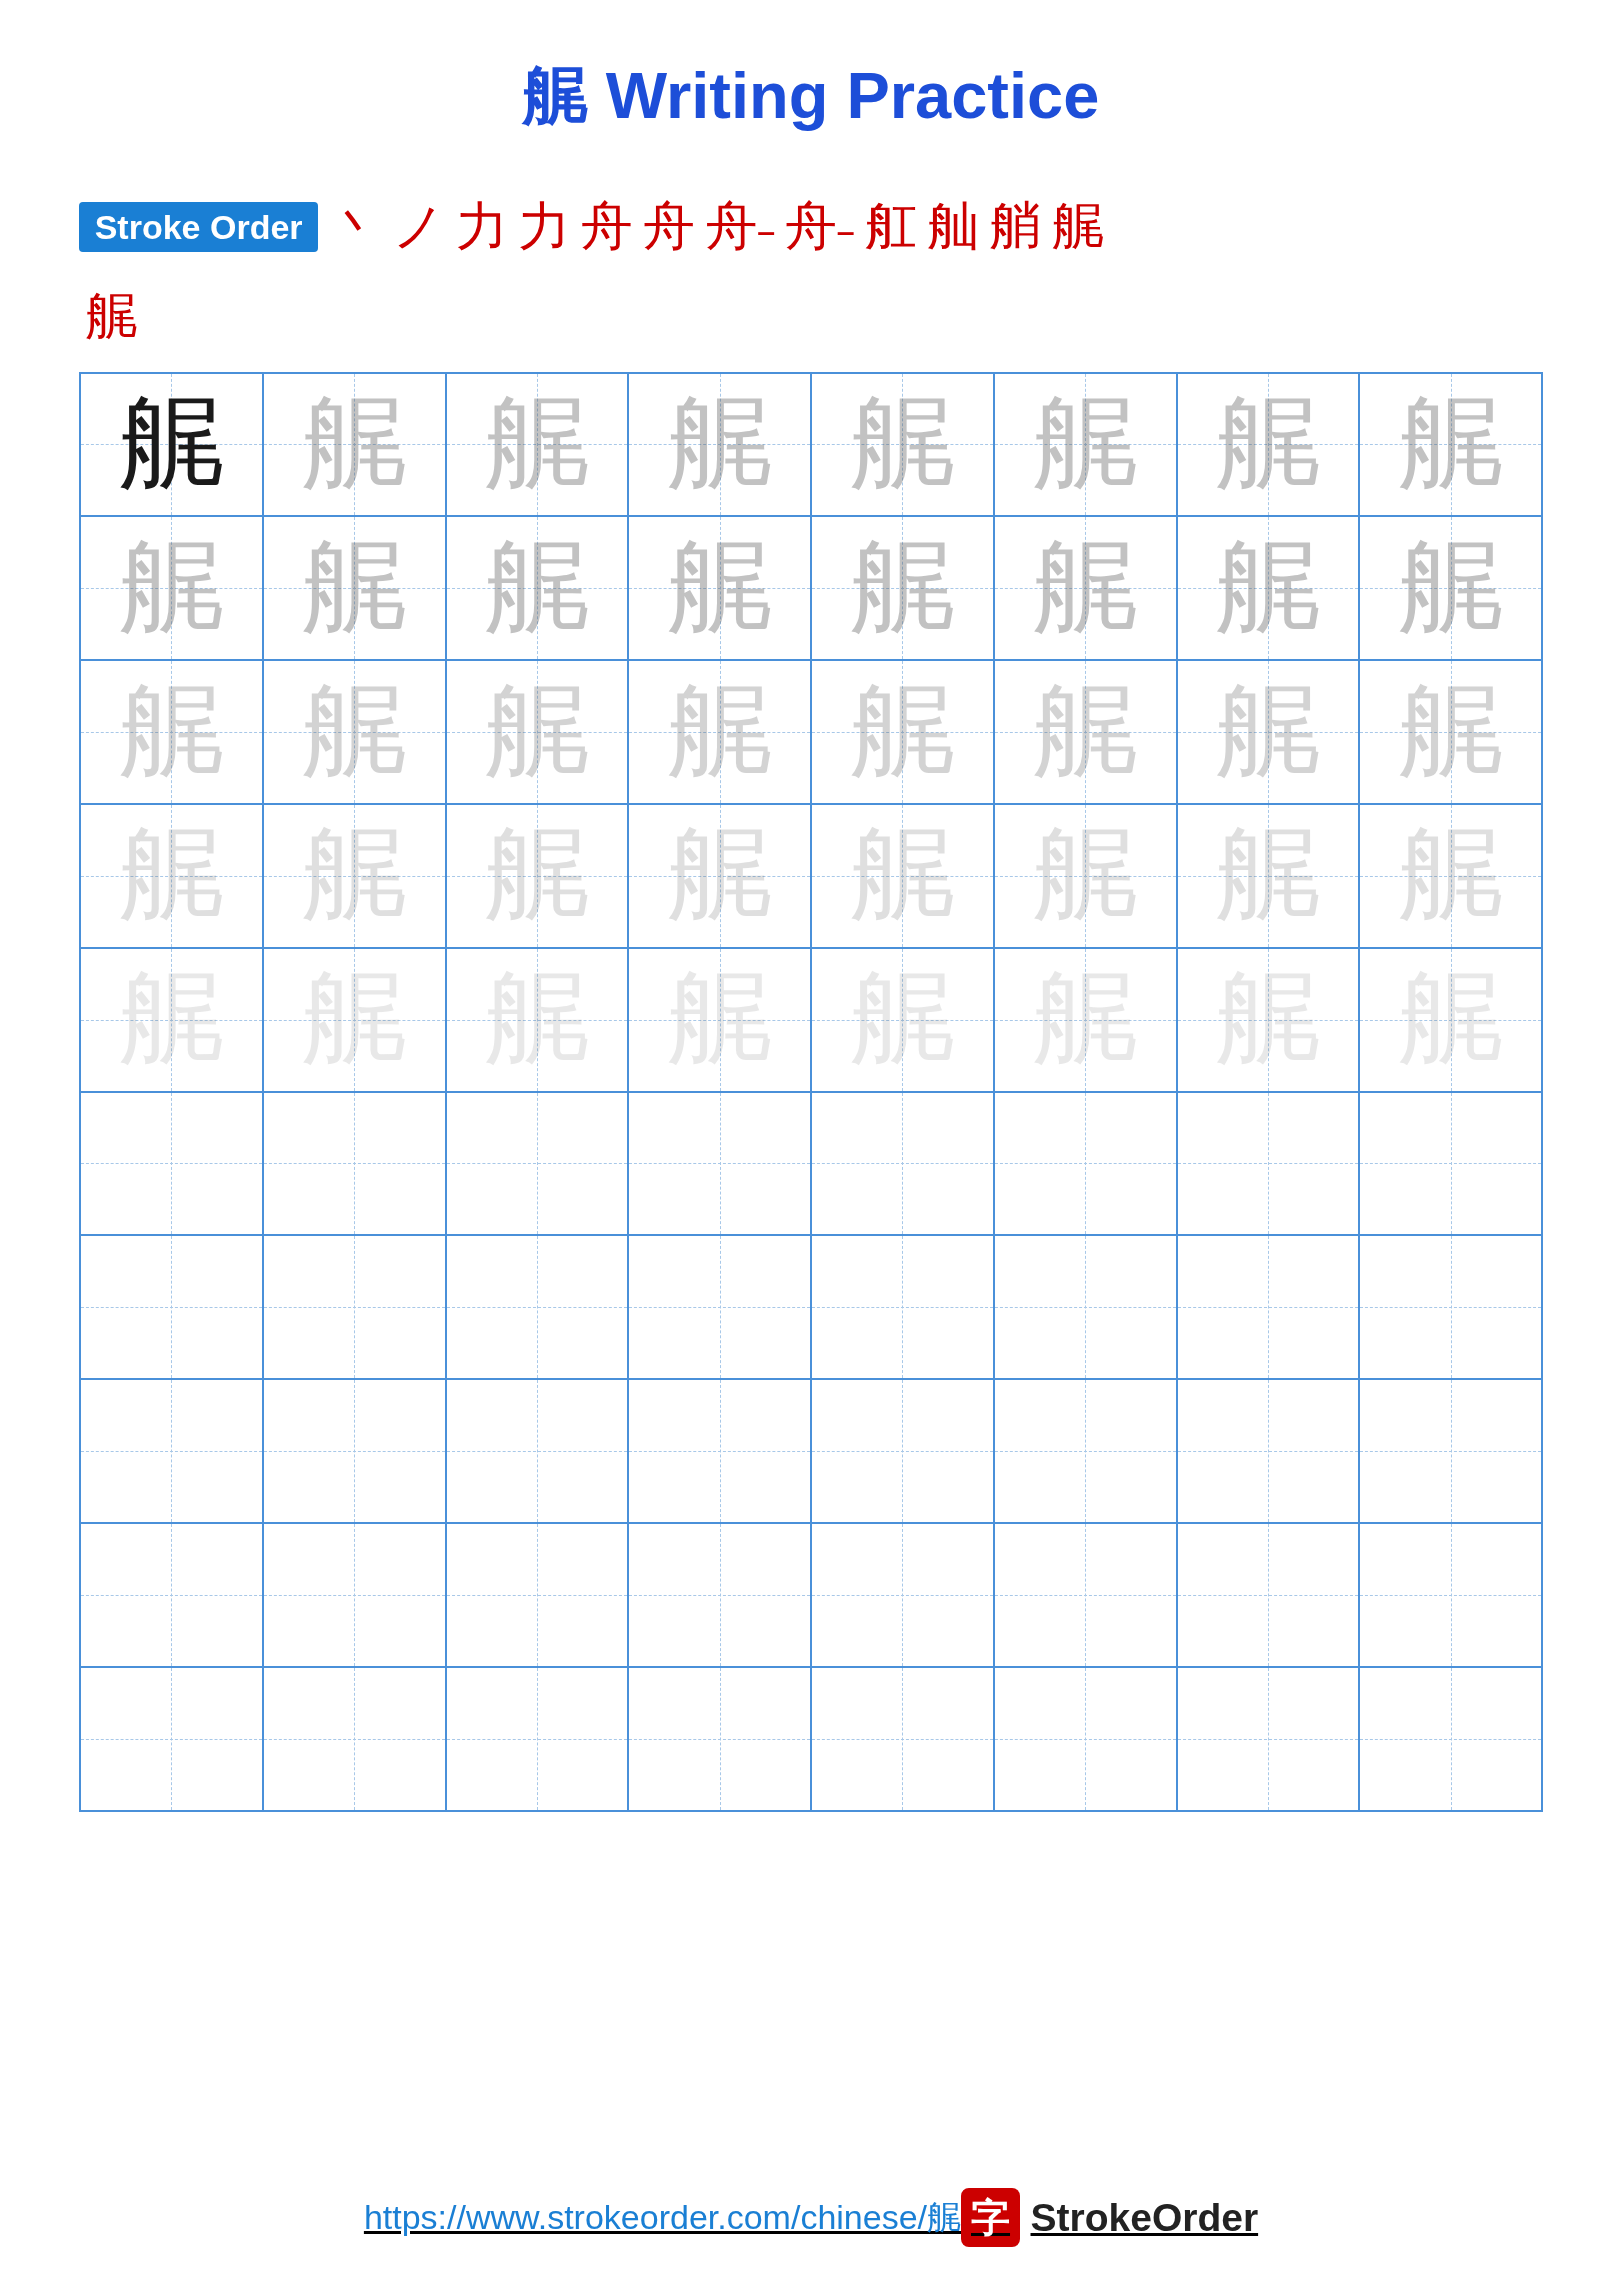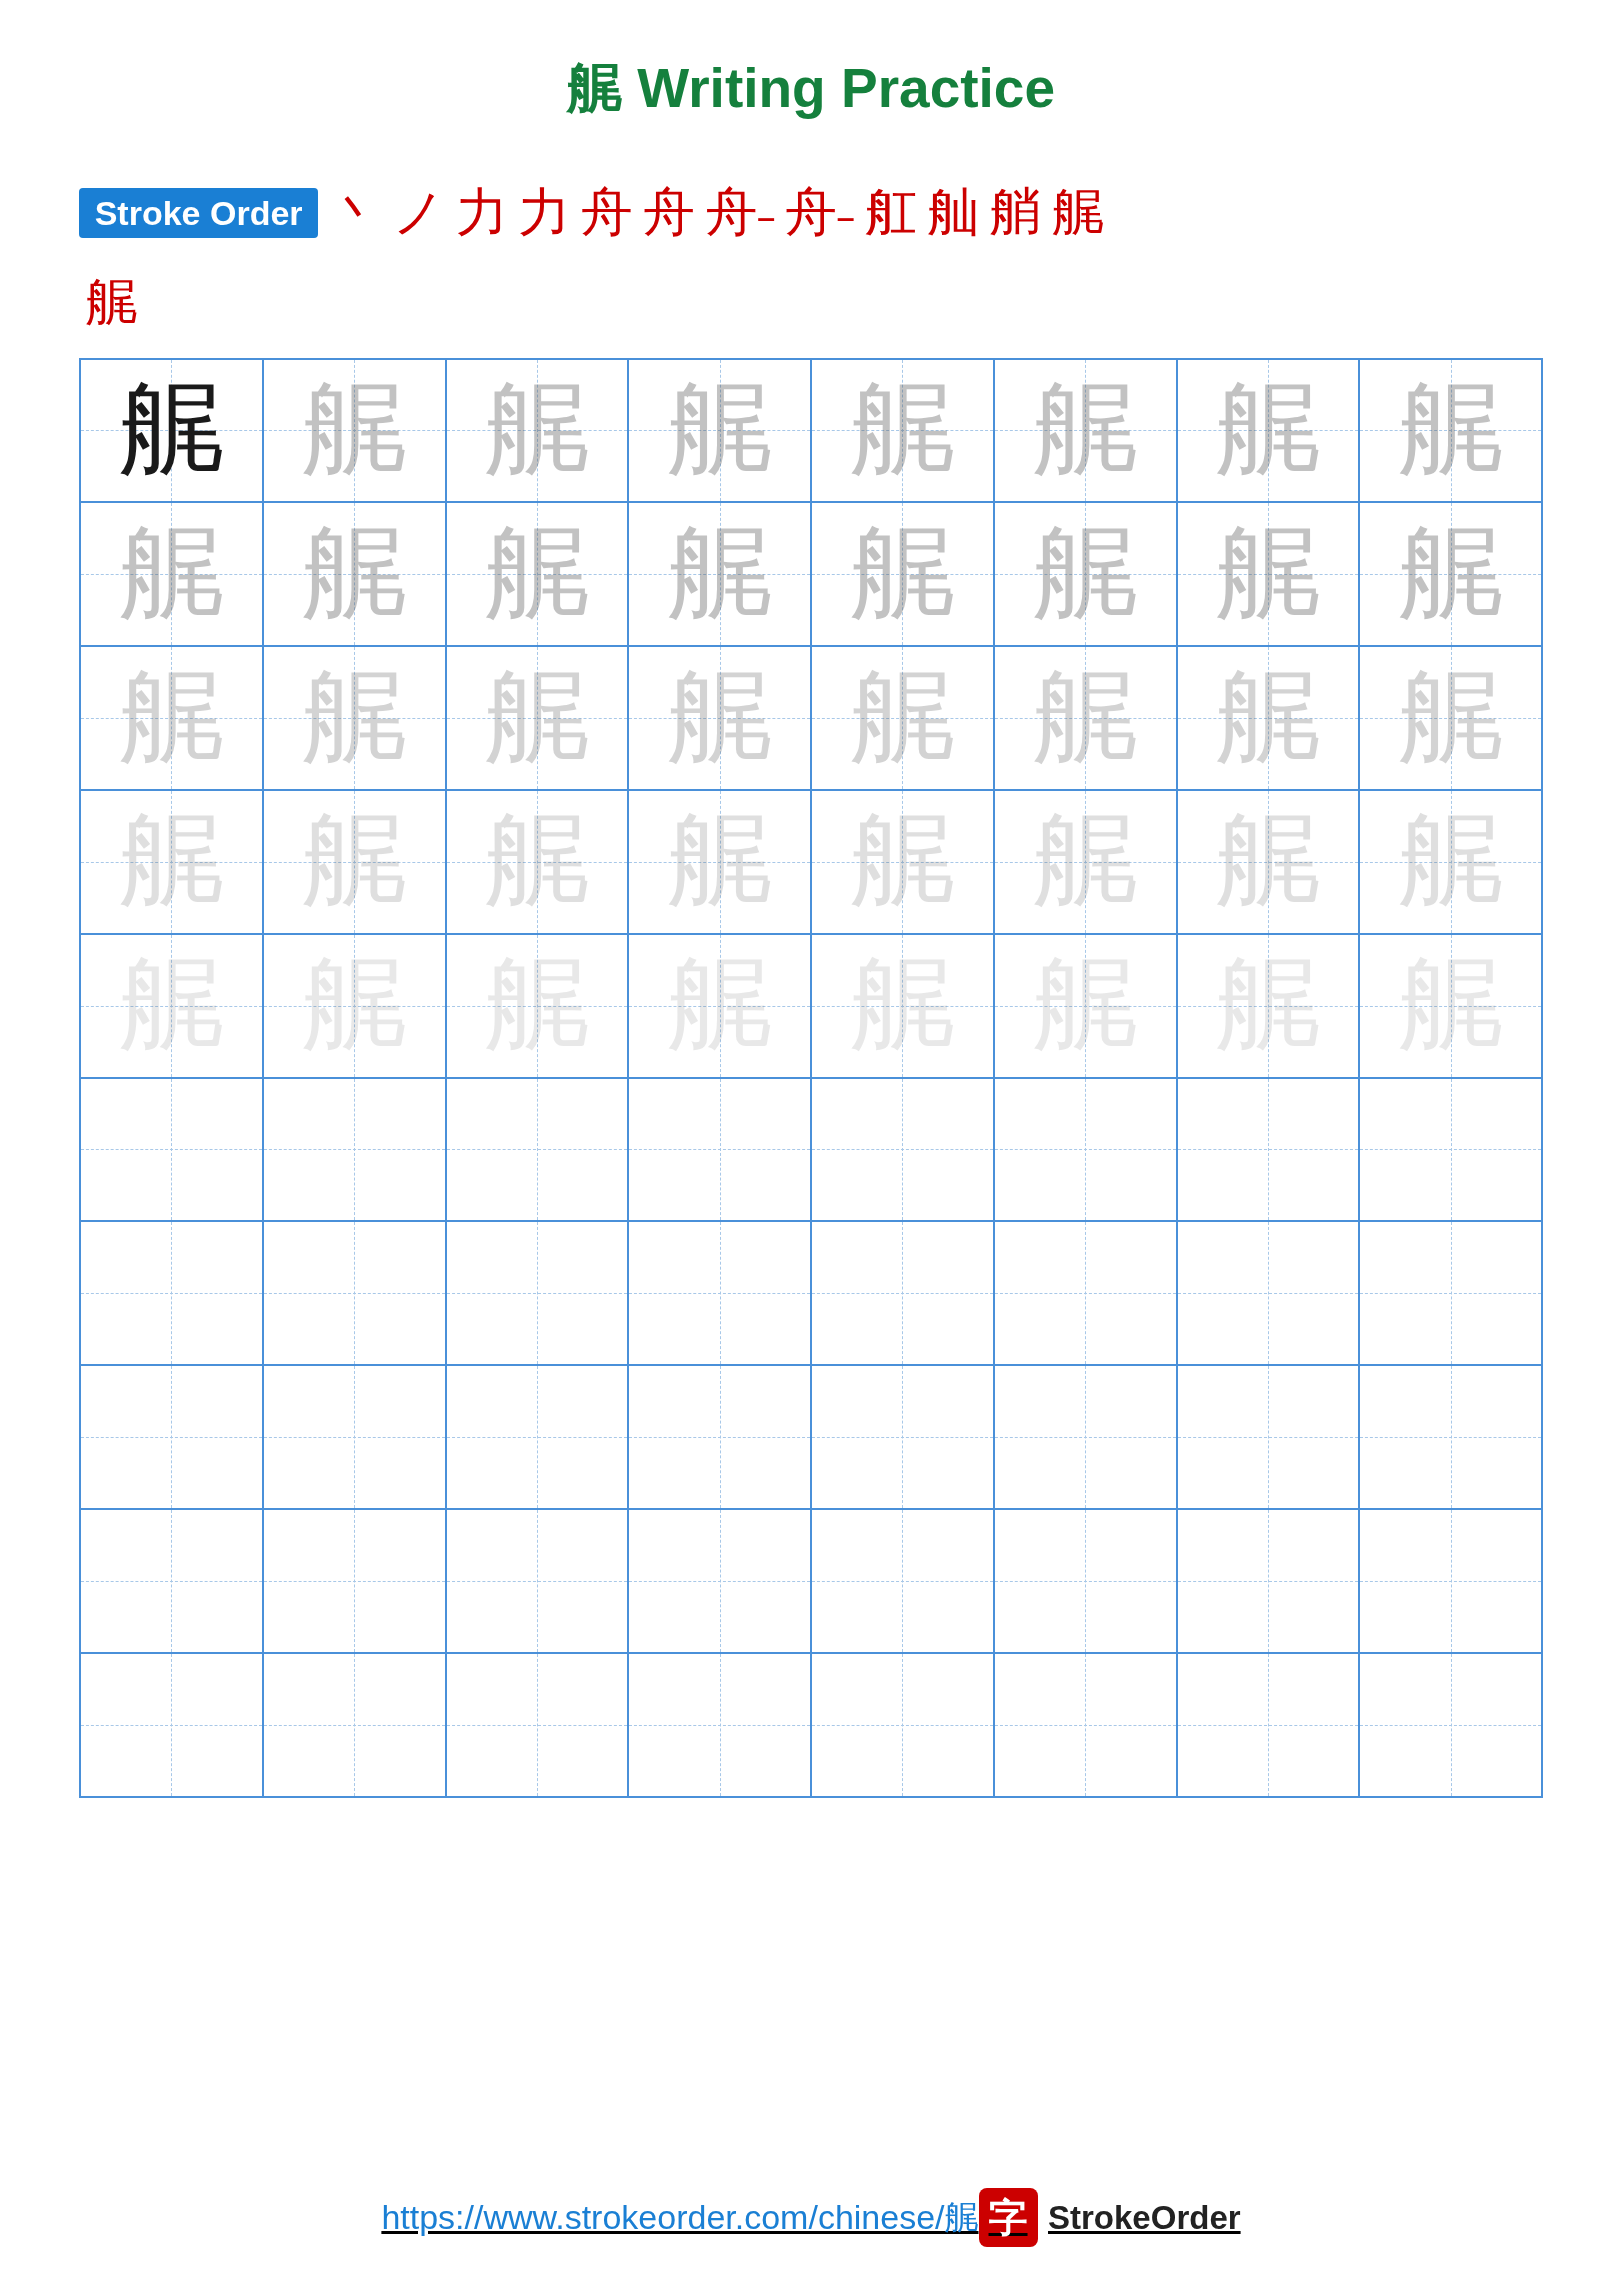--- a/index.html
+++ b/index.html
@@ -15,23 +15,23 @@
     .page {
       width: 1622px;
       height: 2295px;
       background: #fff;
       padding: 52px 79px;
       position: relative;
     }
 
     .title {
       text-align: center;
-      font-size: 55px;
+      font-size: 65px;
       font-weight: bold;
-      color: #15803d;
+      color: #1d4ed8;
       margin-bottom: 52px;
       font-family: Arial, sans-serif;
     }
 
     .stroke-order-row {
       display: flex;
       align-items: center;
       flex-wrap: wrap;
       margin-bottom: 19.6px;
       gap: 6.5px;
@@ -169,21 +169,21 @@
       display: flex;
       align-items: center;
       justify-content: center;
       color: #fff;
       font-size: 39px;
       font-family: serif;
       font-weight: bold;
     }
 
     .logo-text {
-      font-size: 33px;
+      font-size: 39px;
       font-weight: bold;
       color: #222;
       font-family: Arial, sans-serif;
     }
 
     .stroke-row-wrap {
       margin-bottom: 20px;
     }
 
     .stroke-second-line {

